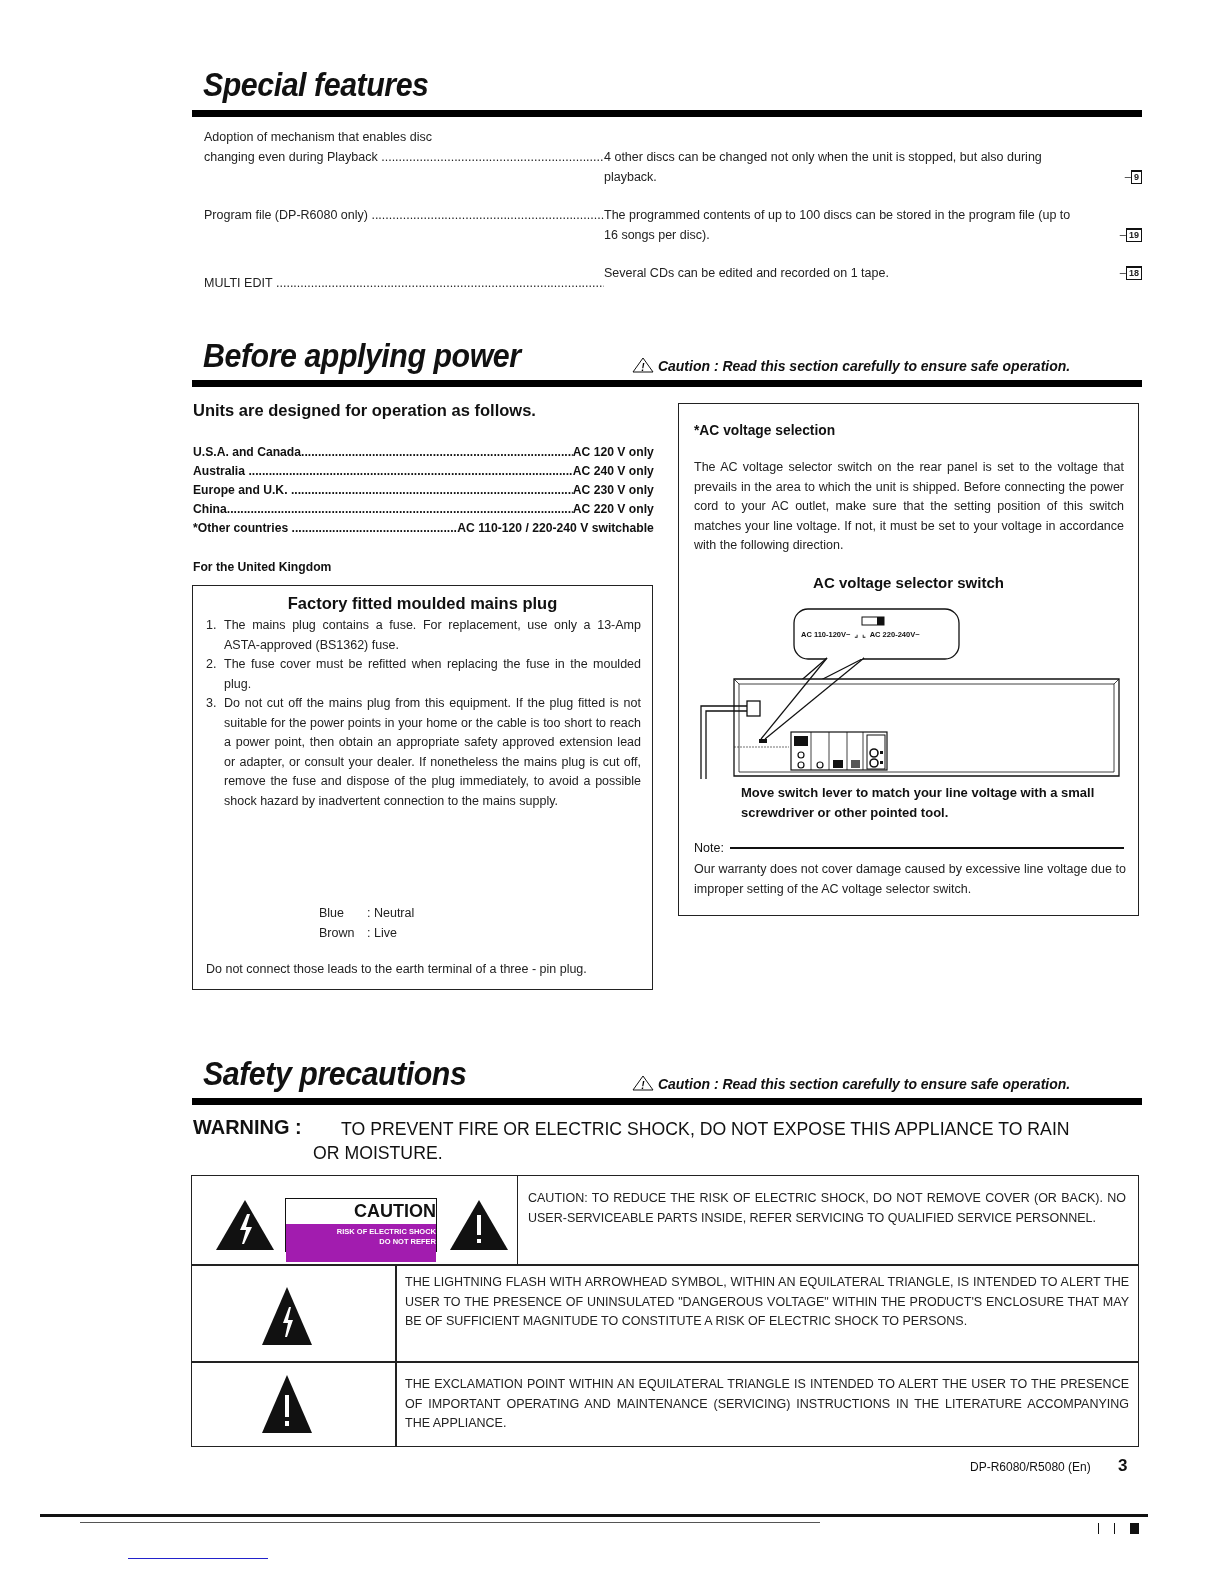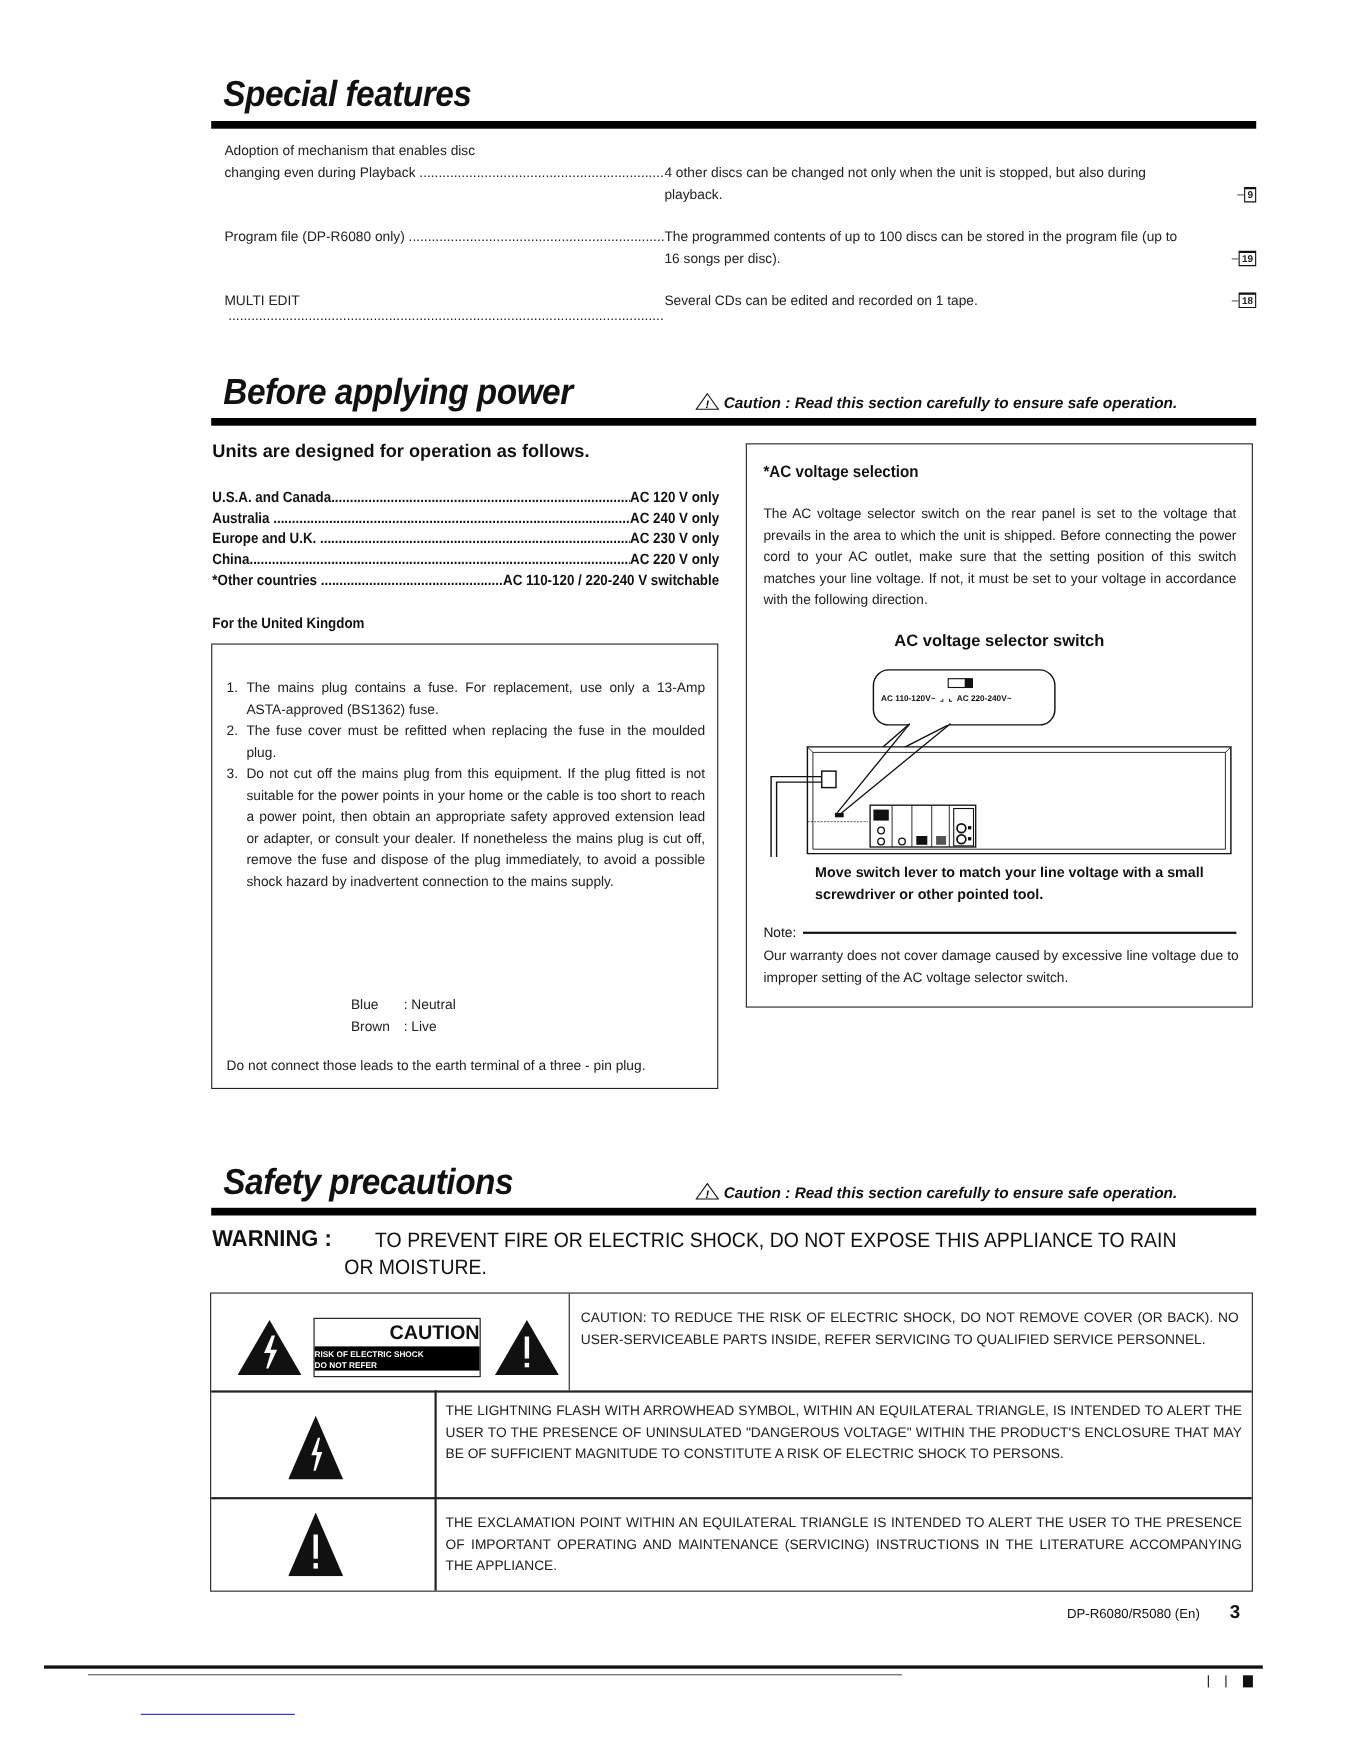--- a/index.html
+++ b/index.html
@@ -47,21 +47,21 @@
     <div style="position:absolute; left:0; top:0; width:400px; display:flex;">
       <span class="feat-label">Program file (DP-R6080 only)</span>
       <span class="dots" style="flex:1;">&nbsp;.....................................................................................................</span>
     </div>
     <div style="position:absolute; left:400px; top:0; width:540px; white-space:nowrap;">The programmed contents of up to 100 discs can be stored in the program file (up to</div>
     <div style="position:absolute; left:400px; top:20px;">16 songs per disc).</div>
     <div class="book" style="position:absolute; right:0; top:20px;">–<span class="pg">19</span></div>
   </div>
 
   <div style="position:absolute; left:0; top:136px; width:938px; height:22px;">
-    <div style="position:absolute; left:0; top:0; width:400px; display:flex;flex-direction:column;">
+    <div style="position:absolute; left:0; top:10px; width:400px; display:flex;">
       <span class="feat-label">MULTI EDIT</span>
       <span class="dots" style="flex:1;">&nbsp;...................................................................................................................................................</span>
     </div>
     <div style="position:absolute; left:400px; top:0;">Several CDs can be edited and recorded on 1 tape.</div>
     <div class="book" style="position:absolute; right:0; top:0;">–<span class="pg">18</span></div>
   </div>
 </div>
 
 <div class="abs sec-title" style="left:203px; top:337px;">Before applying power</div>
 <div class="abs caution-line" style="left:632px; top:357px;">
@@ -101,20 +101,21 @@
   <div class="volt-row">
       <span class="lbl">*Other countries</span>
       <span class="ld">&nbsp;................................................................</span>
       <span class="val">AC 110-120 / 220-240 V switchable</span>
     </div>
 </div>
 
 <div class="abs" style="left:193px; top:559px; font-weight:bold; font-size:13.5px; transform:scaleX(0.9); transform-origin:left;">For the United Kingdom</div>
 
 <div class="box" style="left:192px; top:585px; width:459px; height:403px;">
+  <div style="text-align:center; font-weight:bold; font-size:16.5px; margin-top:8px;">Factory fitted moulded mains plug</div>
   <ol class="uk body-txt" style="position:absolute; left:13px; top:30px; width:435px;">
     <li><span class="n">1.</span><span>The mains plug contains a fuse. For replacement, use only a 13-Amp ASTA-approved (BS1362) fuse.</span></li>
     <li><span class="n">2.</span><span>The fuse cover must be refitted when replacing the fuse in the moulded plug.</span></li>
     <li><span class="n">3.</span><span>Do not cut off the mains plug from this equipment. If the plug fitted is not suitable for the power points in your home or the cable is too short to reach a power point, then obtain an appropriate safety approved extension lead or adapter, or consult your dealer. If nonetheless the mains plug is cut off, remove the fuse and dispose of the plug immediately, to avoid a possible shock hazard by inadvertent connection to the mains supply.</span></li>
   </ol>
   <div class="body-txt" style="position:absolute; left:126px; top:318px;">
     <div><span style="display:inline-block; width:48px;">Blue</span><span>:</span>&nbsp;<span>Neutral</span></div>
     <div><span style="display:inline-block; width:48px;">Brown</span><span>:</span>&nbsp;<span>Live</span></div>
   </div>
   <div class="body-txt" style="position:absolute; left:13px; top:374px; white-space:nowrap;">Do not connect those leads to the earth terminal of a three - pin plug.</div>
@@ -203,21 +204,21 @@
 
 <div class="abs" style="left:191px; top:1175px; width:946px; height:270px; border:1.5px solid #222;">
 
   <div style="position:absolute; left:0; top:0; width:325px; height:88px; border-right:1.5px solid #222;">
     <svg class="abs" style="left:24px; top:24px;" width="58" height="50" viewBox="0 0 58 50">
       <path d="M29 0 L58 50 L0 50 Z" fill="#111"></path>
       <path d="M31 14 L24 30 L30 30 L26 44 L28 44 L36 27 L30 27 L34 14 Z" fill="#fff"></path>
     </svg>
     <div class="abs" style="left:93px; top:22px; width:150px; height:52px; border:1.5px solid #111;">
       <div style="height:25px; text-align:right; font-weight:bold; font-size:18px; line-height:25px;">CAUTION</div>
-      <div style="height:22px; background:#000000; color:#fff; text-align:left; font-size:7.5px; font-weight:bold; line-height:10px; padding-top:3px; box-sizing:border-box;">
+      <div style="height:38px; background:#a21caf; color:#fff; text-align:right; font-size:7.5px; font-weight:bold; line-height:10px; padding-top:3px; box-sizing:border-box;">
         <div>RISK OF ELECTRIC SHOCK</div>
         <div>DO NOT REFER</div>
       </div>
     </div>
     <svg class="abs" style="left:258px; top:24px;" width="58" height="50" viewBox="0 0 58 50">
       <path d="M29 0 L58 50 L0 50 Z" fill="#111"></path>
       <rect x="27" y="15" width="4" height="20" fill="#fff"></rect>
       <rect x="27" y="39" width="4" height="4" fill="#fff"></rect>
     </svg>
   </div>

